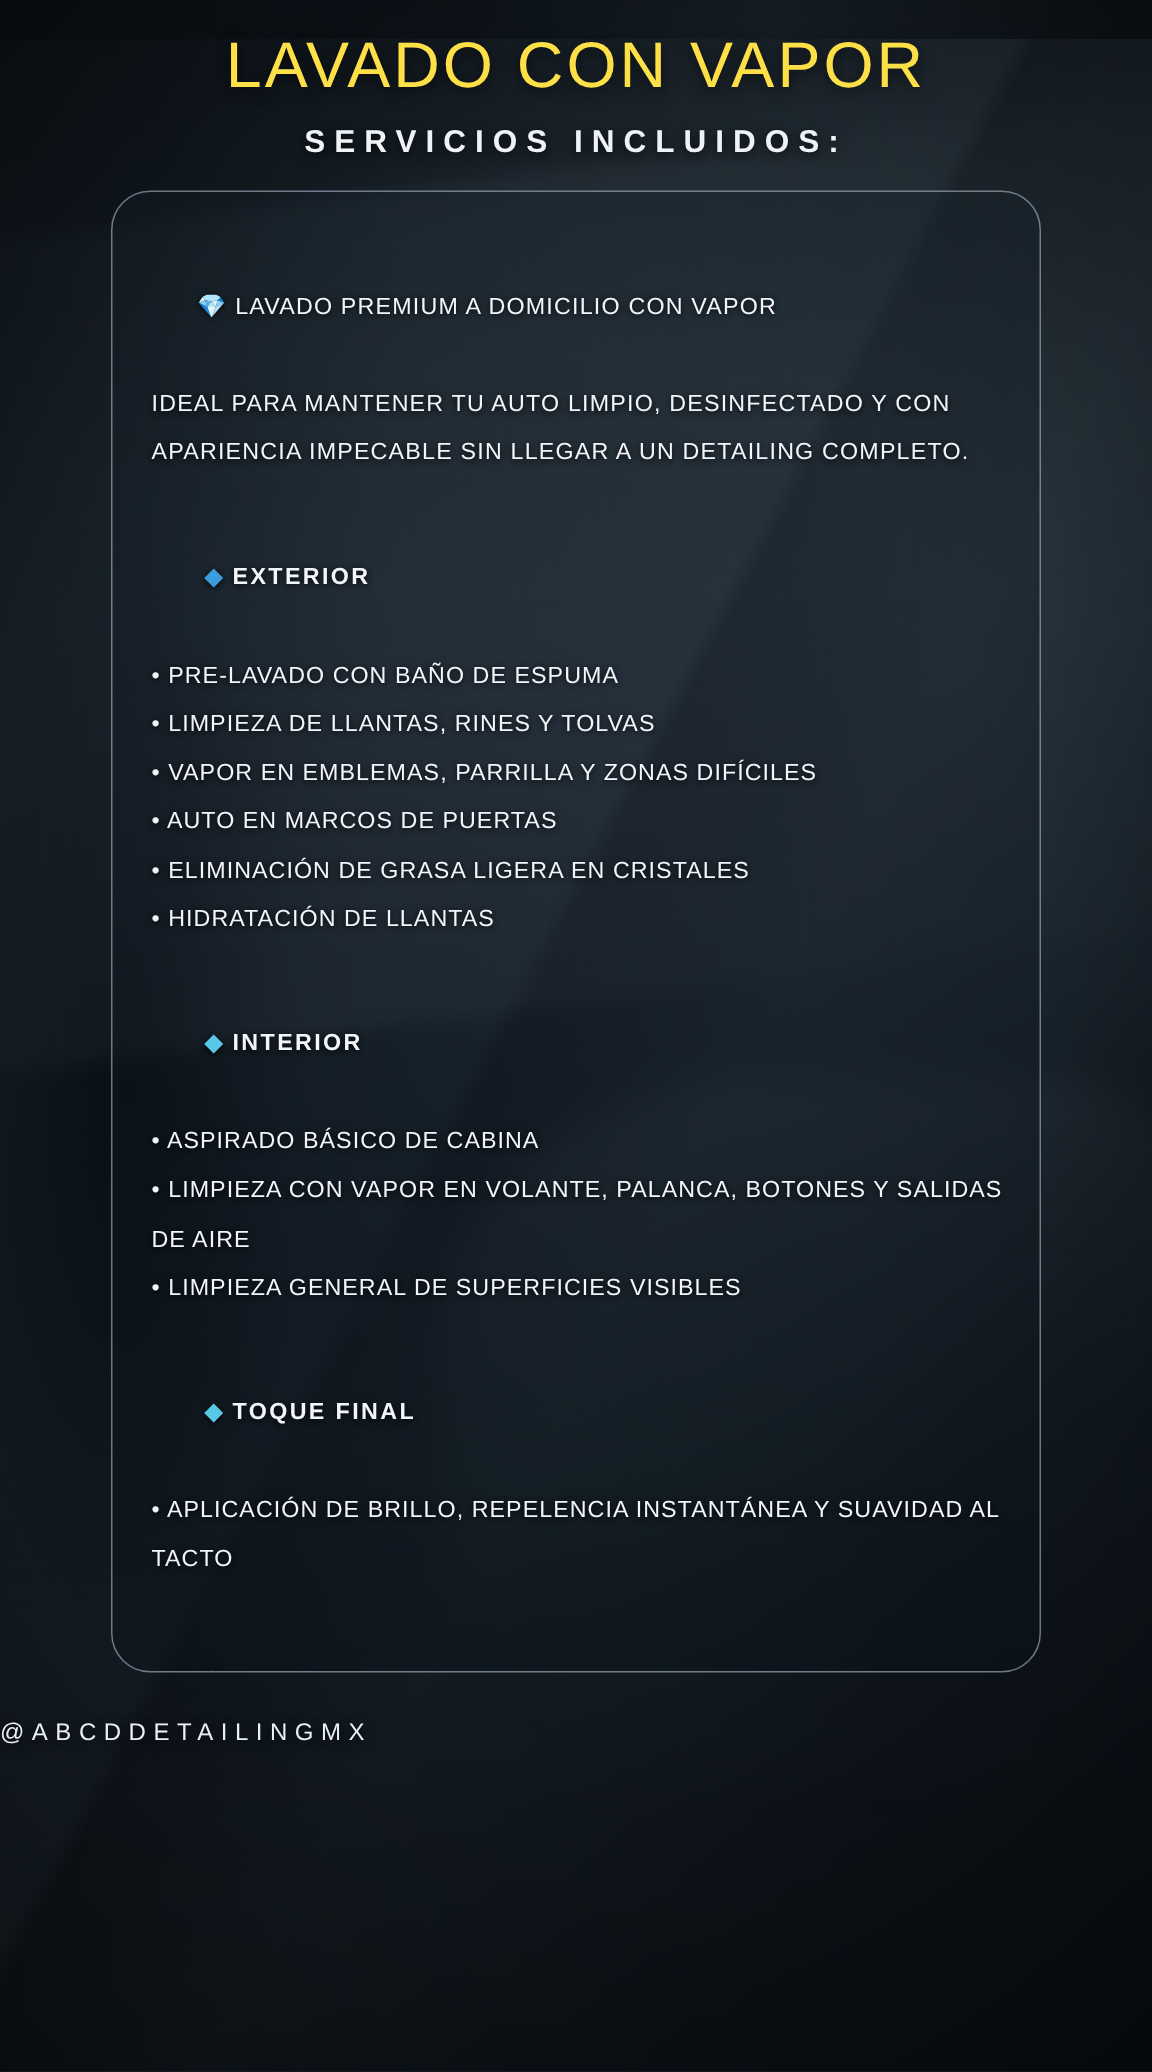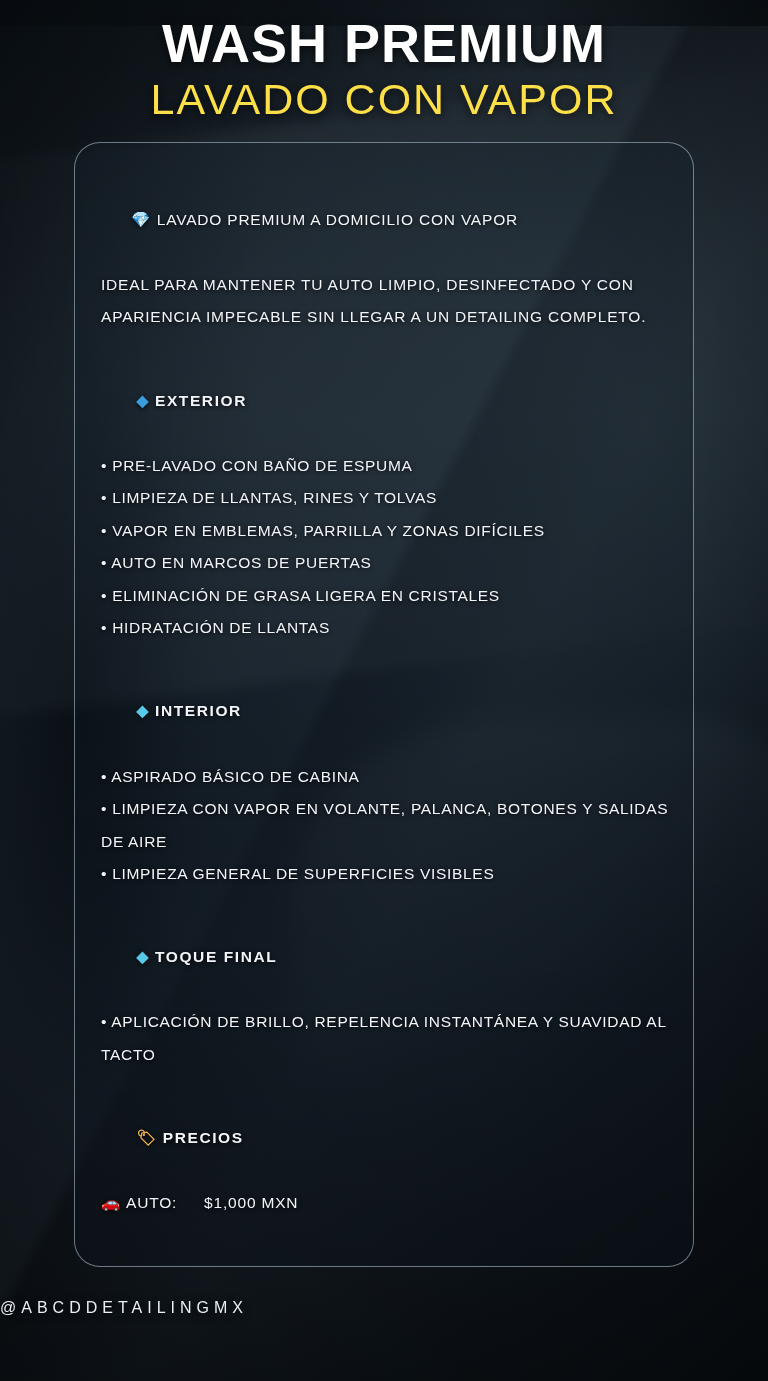--- a/index.html
+++ b/index.html
@@ -101,21 +101,21 @@
     color: #eef3f8;
     letter-spacing: 6px;
     text-shadow: 0 2px 8px rgba(0,0,0,0.8);
   }
 
   
   .card {
     position: relative;
     margin: 20px auto 0;
     width: 620px;
-    height: 1125px;
+    height: 988px;
     border: 1px solid rgba(185,205,222,0.55);
     border-radius: 26px;
     background: linear-gradient(180deg, rgba(20,31,41,0.30) 0%, rgba(16,25,34,0.33) 55%, rgba(12,19,27,0.38) 100%);
     padding: 28px 24px 1px 26px;
     overflow: hidden;
   }
   .line {
     color: #f2f6fa;
     font-size: 15.5px;
     letter-spacing: 0.8px;
@@ -152,22 +152,22 @@
 <div class="poster">
   <div class="bg"></div>
   <div class="bg-dark-left"></div>
   <div class="bg-sheen"></div>
   <div class="bg-panel"></div>
   <div class="bg-top-strip"></div>
   <div class="bg-tint"></div>
   <div class="bg-vignette"></div>
 
   <div class="header">
-    <div class="title-main">WASH PREMIUM</div>
     <div class="title-sub">LAVADO CON VAPOR</div>
+    <div class="title-services">SERVICIOS INCLUIDOS:</div>
   </div>
 
   <div class="card">
 
     <div class="line">
       <span class="ico diamond">💎</span><span>LAVADO PREMIUM A DOMICILIO CON VAPOR</span>
     </div>
     <div class="line">IDEAL PARA MANTENER TU AUTO LIMPIO, DESINFECTADO Y CON APARIENCIA IMPECABLE SIN LLEGAR A UN DETAILING COMPLETO.</div>
 
     <div class="line spacer"></div>

